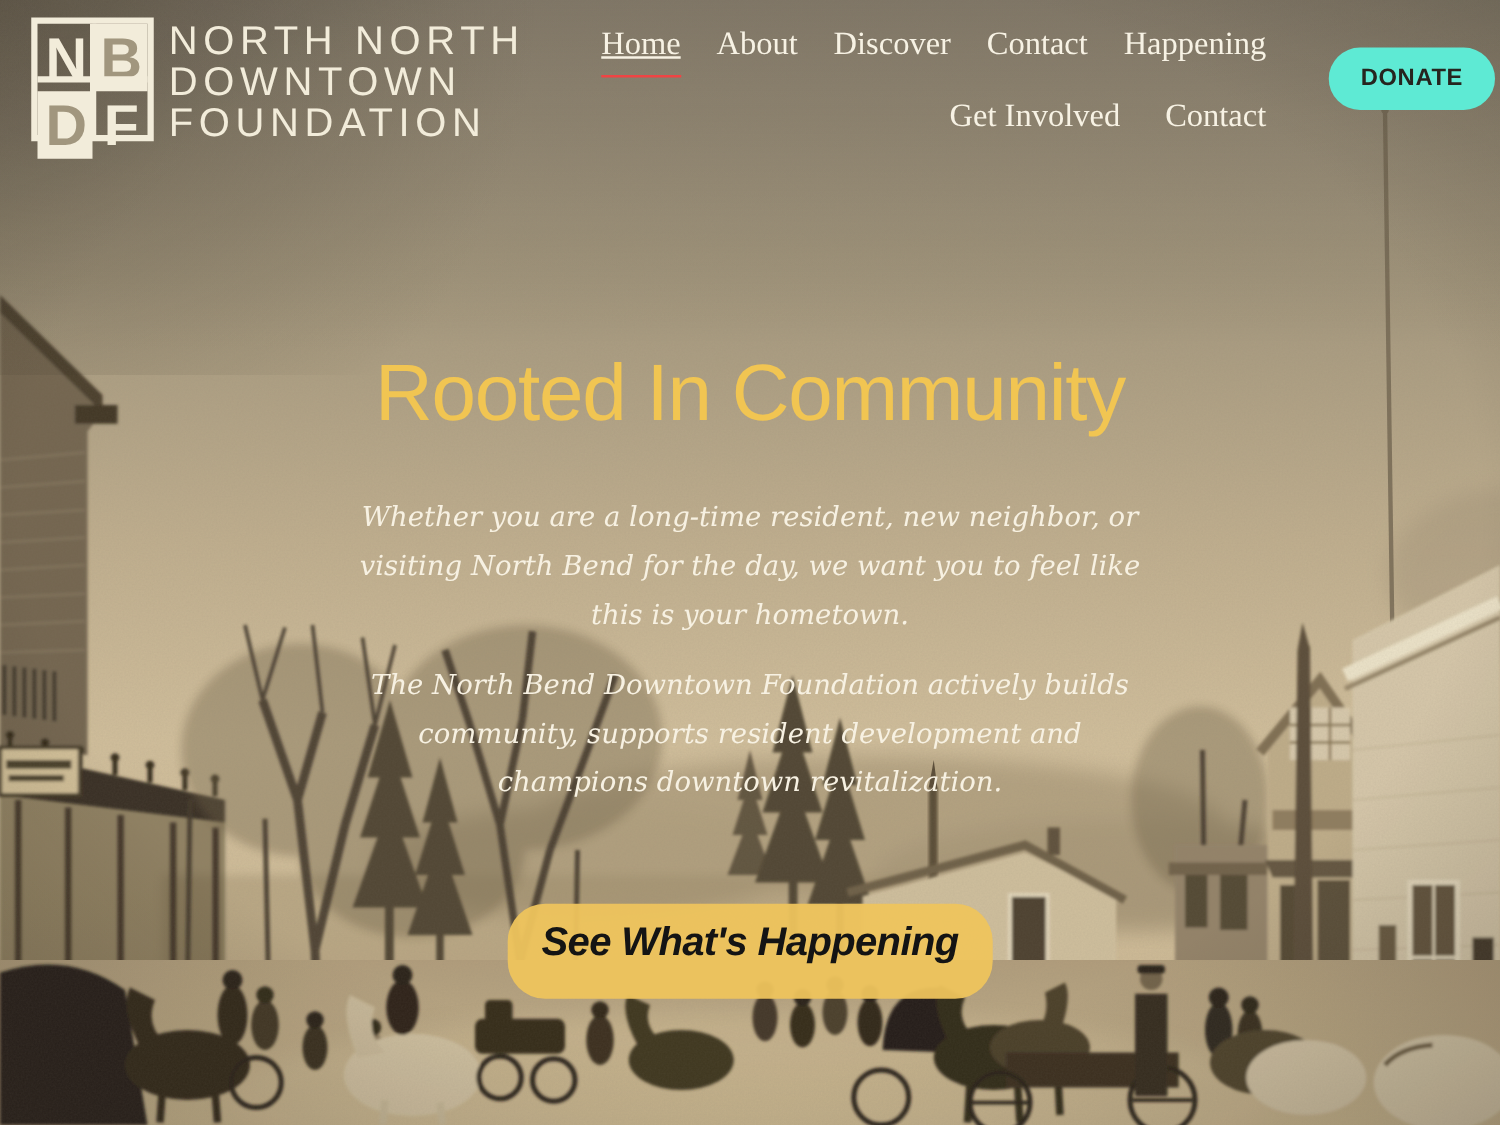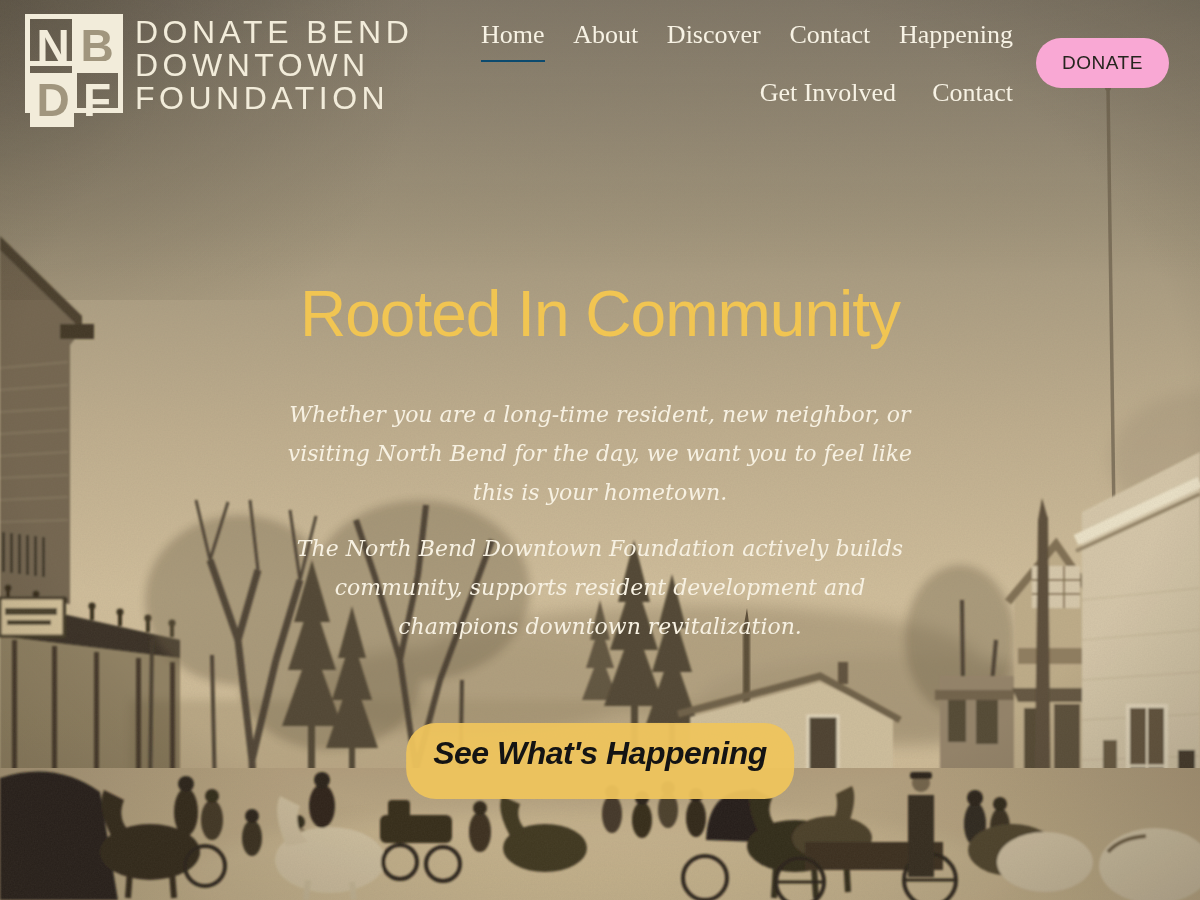--- a/index.html
+++ b/index.html
@@ -19,24 +19,24 @@
   .q.dark{color:#f2ecda;}
   .bar-h{position:absolute;left:0;right:0;top:50%;height:5px;margin-top:-2.5px;background:#f2ecda;}
   .bar-v{position:absolute;top:0;bottom:0;left:50%;width:5px;margin-left:-2.5px;background:#f2ecda;}
   .brand-name{margin-left:12px;display:flex;flex-direction:column;
               font-size:32px;line-height:33px;letter-spacing:4.5px;color:#f2ecda;padding-top:2px;}
   nav{position:absolute;left:481px;top:20px;width:532px;font-family:"Liberation Serif",serif;}
   .nav-row{display:flex;}
   .r1{justify-content:space-between;}
   .r2{justify-content:flex-end;gap:36px;margin-top:16px;}
   .nav-link{color:#f7f2e4;font-size:26px;text-decoration:none;cursor:pointer;display:inline-block;}
-  .nav-link.active{border-bottom:2px solid #0c4a6e;padding-bottom:10px;}
-  .donate{position:absolute;right:31px;top:38px;width:133px;height:50px;border-radius:25px;
-          background:#f9a8d4;color:#26251f;font-size:19px;letter-spacing:.5px;
-          display:flex;align-items:center;justify-content:center;text-decoration:none;cursor:pointer;}
+  .nav-link.active{border-bottom:2px solid #ef4444;padding-bottom:10px;text-decoration:underline;}
+  .donate{position:absolute;right:4px;top:38px;width:133px;height:50px;border-radius:25px;
+          background:#5eead4;color:#26251f;font-size:19px;letter-spacing:.5px;
+          display:flex;align-items:center;justify-content:center;text-decoration:none;cursor:pointer;font-weight:bold;}
 
   
   .hero{position:absolute;left:0;top:0;width:100%;text-align:center;}
   .hero h1{margin:277px 0 0;font-weight:400;font-size:64px;letter-spacing:-1px;color:#f1c552;}
   .lead{font-family:"DejaVu Serif",serif;font-style:italic;font-size:22px;line-height:39px;
         color:#f7f1e2;margin:17px;white-space:nowrap;}
   .p1{margin-top:44px;}
   .p2{margin-top:14px;}
   .line{display:block;}
   .cta{position:absolute;left:50%;top:723px;transform:translateX(-50%);height:76px;line-height:60px;
@@ -318,21 +318,21 @@
     <a class="brand">
       <span class="logo">
         <span class="q dark">N</span>
         <span class="q light">B</span>
         <span class="q light">D</span>
         <span class="q dark">F</span>
         <i class="bar-h"></i>
         <i class="bar-v"></i>
       </span>
       <span class="brand-name">
-        <span>DONATE BEND</span>
+        <span>NORTH NORTH</span>
         <span>DOWNTOWN</span>
         <span>FOUNDATION</span>
       </span>
     </a>
 
     <nav>
       <div class="nav-row r1">
         <a class="nav-link active">Home</a>
         <a class="nav-link">About</a>
         <a class="nav-link">Discover</a>

